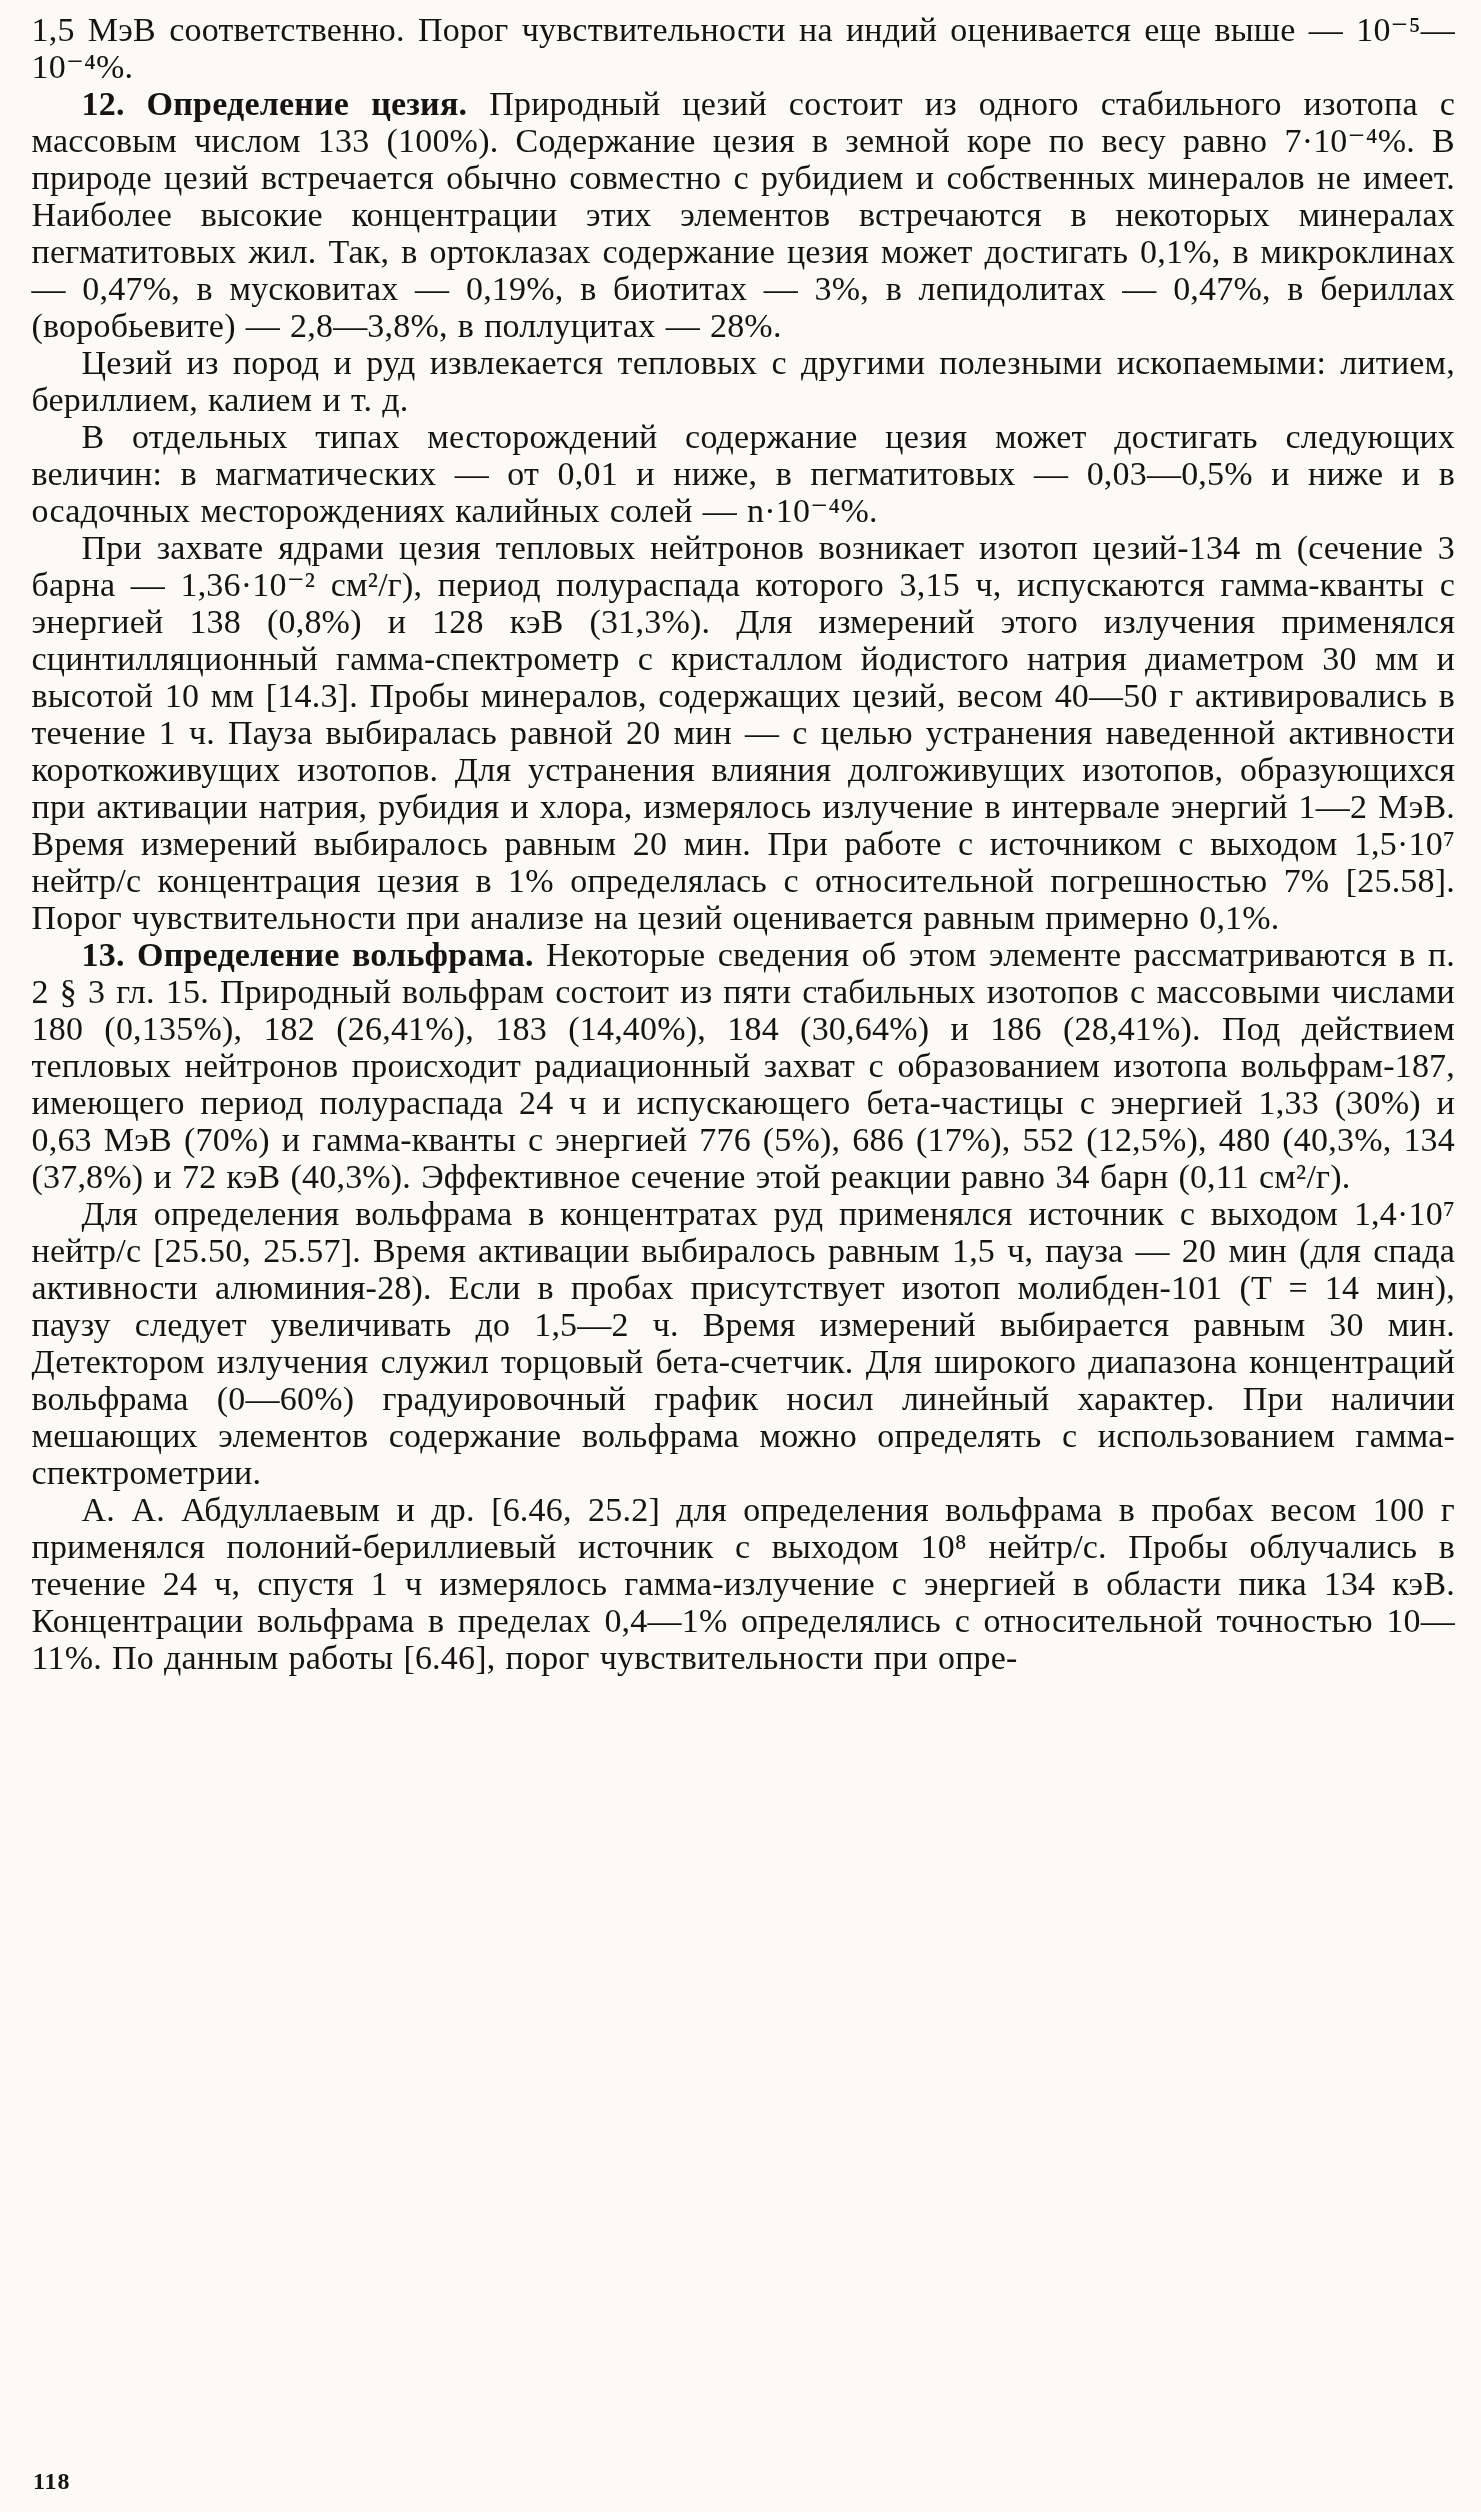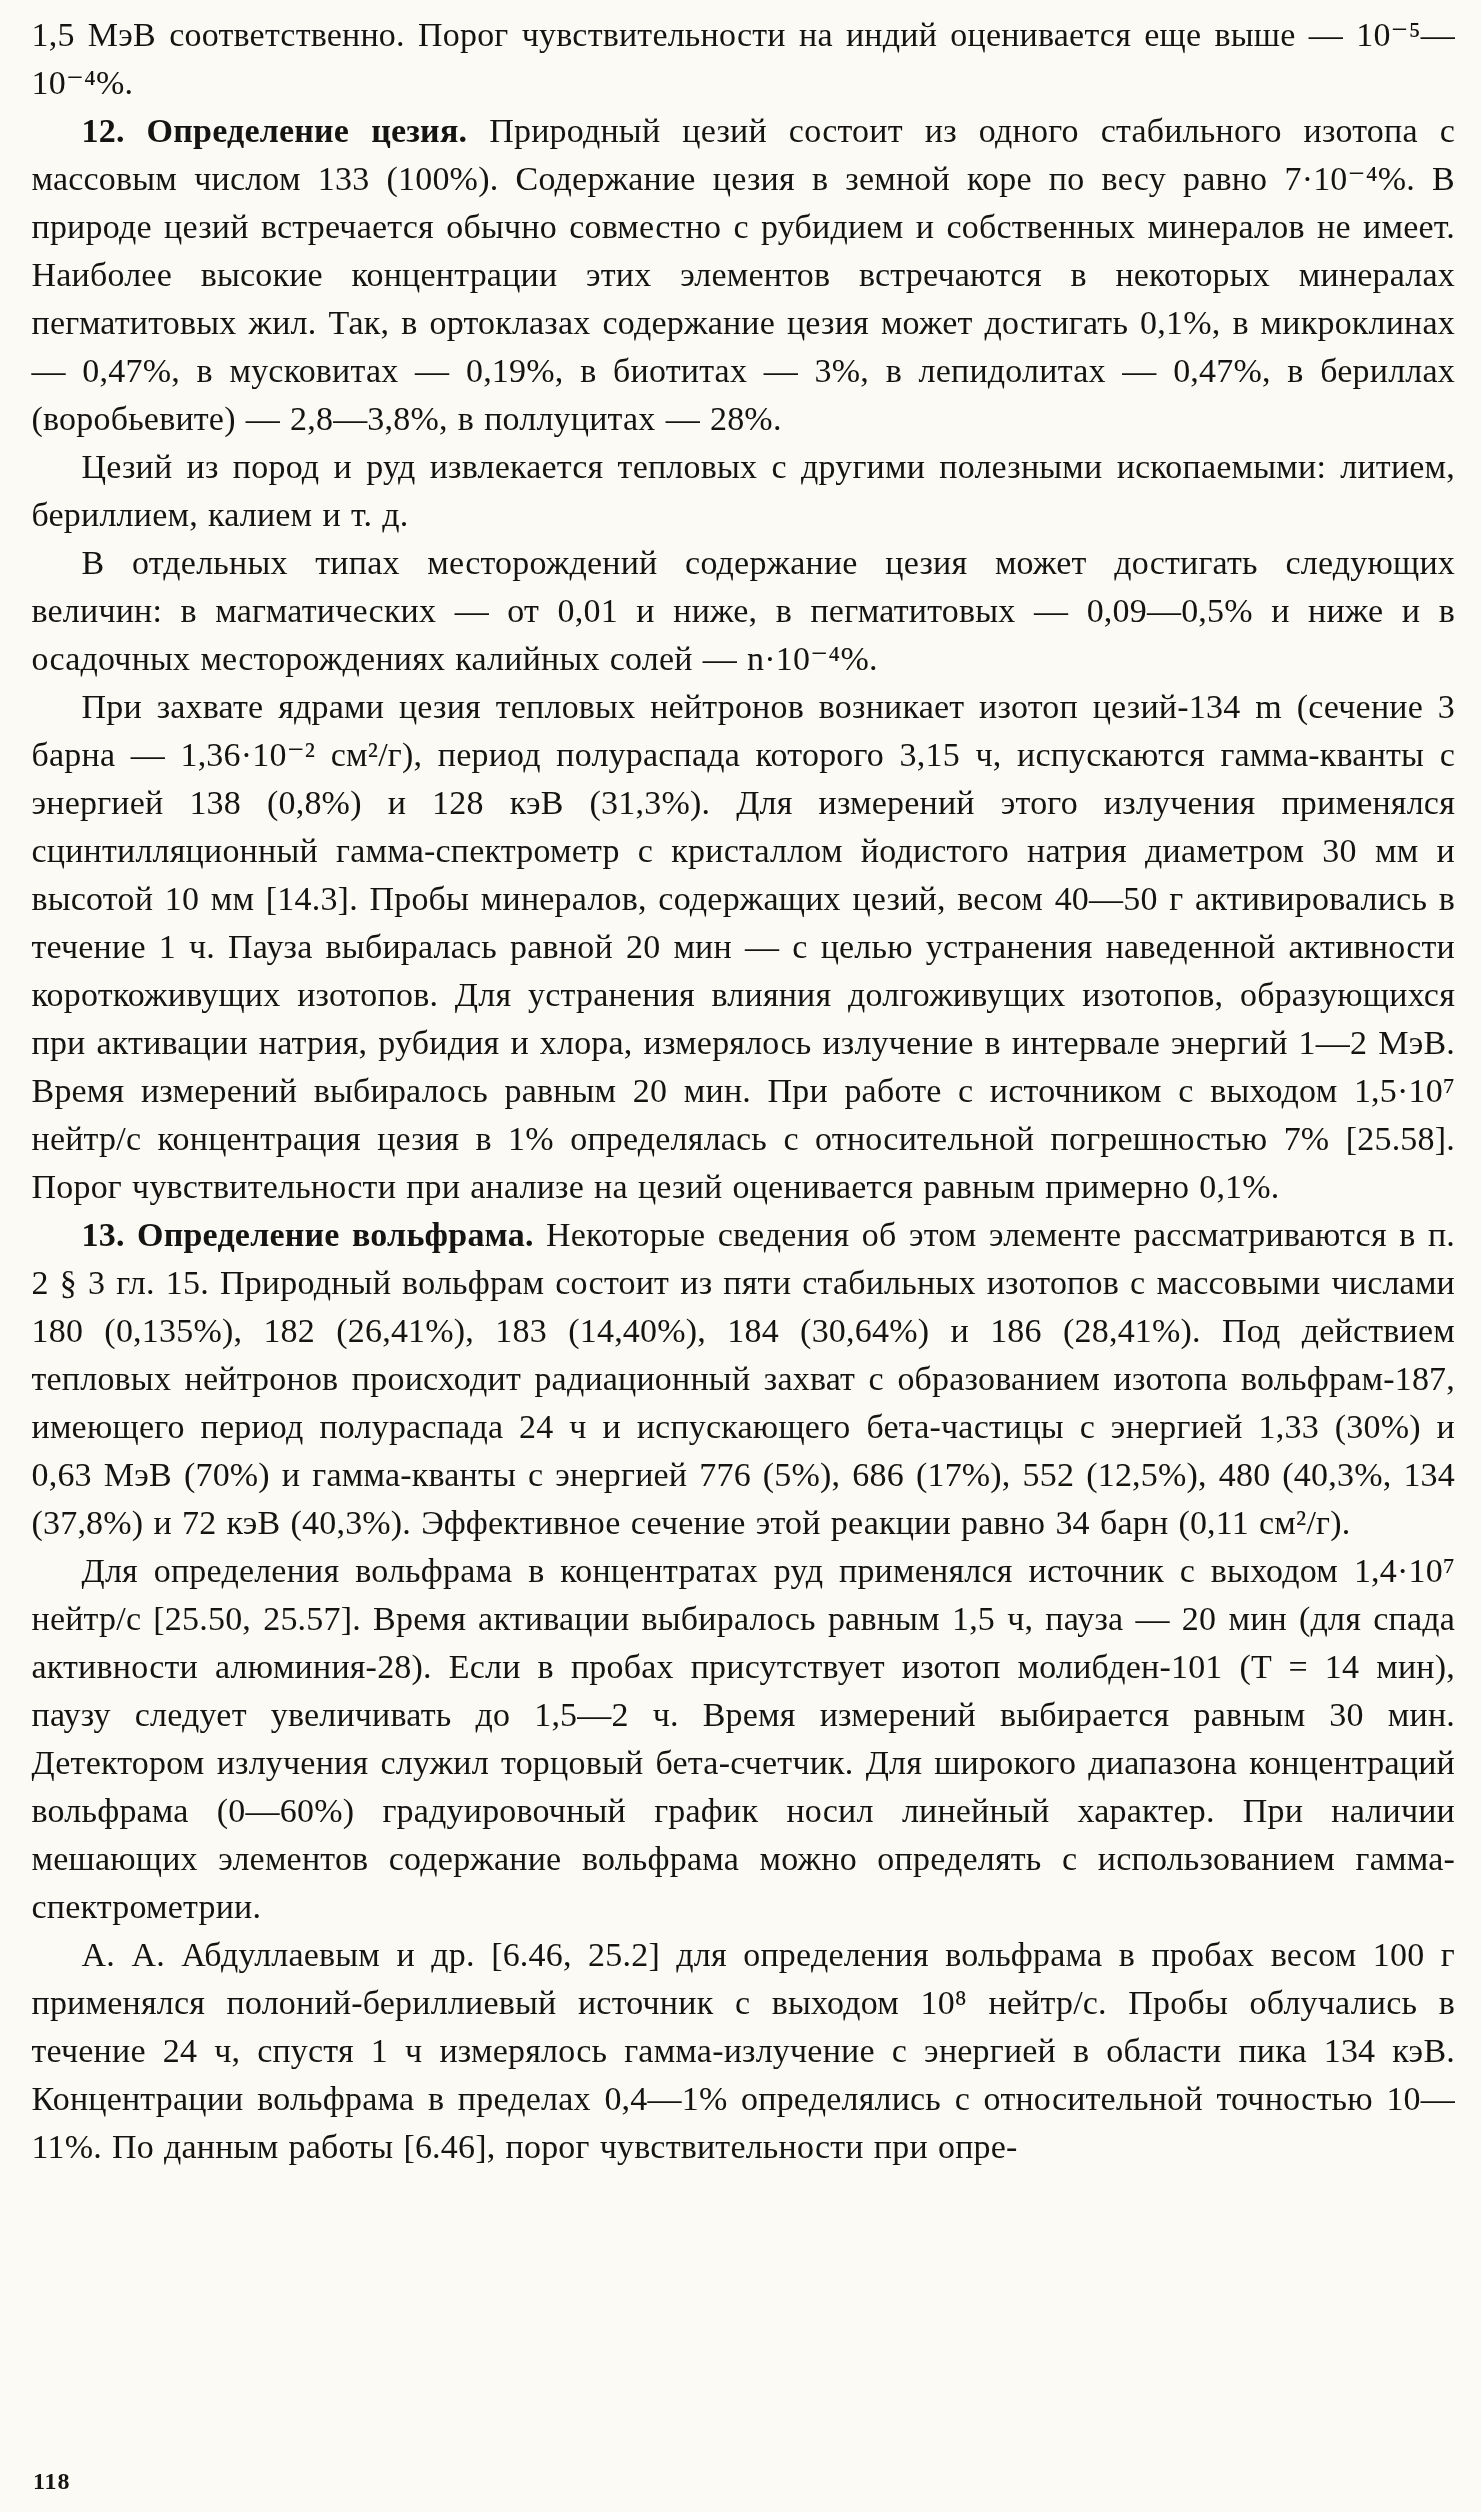--- a/index.html
+++ b/index.html
@@ -12,21 +12,21 @@
     height: 2512px;
     background: #fbfaf5;
     overflow: hidden;
     font-family: "Liberation Serif", "DejaVu Serif", serif;
     color: #161412;
   }
 
   .text-block {
     padding: 11px 26px 0 31.5px;
     font-size: 34px;
-    line-height: 48px;
+    line-height: 37px;
     text-align: justify;
     letter-spacing: 0.2px;
     word-spacing: 1.4px;
     hyphens: auto;
   }
 
   .para { text-indent: 50px; }
   .para.no-indent { text-indent: 0; }
 
   .lead { font-weight: bold; }
@@ -45,21 +45,21 @@
 
 <div class="page">
   <div class="text-block">
 
     <p class="para no-indent"><span>1,5 МэВ соответственно. Порог чувствительности на индий оценивается еще выше — 10⁻⁵—10⁻⁴%.</span></p>
 
     <p class="para"><b class="lead">12. Определение цезия.</b><span> Природный цезий состоит из одного стабильного изотопа с массовым числом 133 (100%). Содержание цезия в земной коре по весу равно 7·10⁻⁴%. В природе цезий встречается обычно совместно с рубидием и собственных минералов не имеет. Наиболее высокие концентрации этих элементов встречаются в некоторых минералах пегматитовых жил. Так, в ортоклазах содержание цезия может достигать 0,1%, в микроклинах — 0,47%, в мусковитах — 0,19%, в биотитах — 3%, в лепидолитах — 0,47%, в бериллах (воробьевите) — 2,8—3,8%, в поллуцитах — 28%.</span></p>
 
     <p class="para"><span>Цезий из пород и руд извлекается тепловых с другими полезными ископаемыми: литием, бериллием, калием и т. д.</span></p>
 
-    <p class="para"><span>В отдельных типах месторождений содержание цезия может достигать следующих величин: в магматических — от 0,01 и ниже, в пегматитовых — 0,09—0,5% и ниже и в осадочных месторождениях калийных солей — n·10⁻⁴%.</span></p>
+    <p class="para"><span>В отдельных типах месторождений содержание цезия может достигать следующих величин: в магматических — от 0,01 и ниже, в пегматитовых — 0,03—0,5% и ниже и в осадочных месторождениях калийных солей — n·10⁻⁴%.</span></p>
 
     <p class="para"><span>При захвате ядрами цезия тепловых нейтронов возникает изотоп цезий-134 m (сечение 3 барна — 1,36·10⁻² см²/г), период полураспада которого 3,15 ч, испускаются гамма-кванты с энергией 138 (0,8%) и 128 кэВ (31,3%). Для измерений этого излучения применялся сцинтилляционный гамма-спектрометр с кристаллом йодистого натрия диаметром 30 мм и высотой 10 мм [14.3]. Пробы минералов, содержащих цезий, весом 40—50 г активировались в течение 1 ч. Пауза выбиралась равной 20 мин — с целью устранения наведенной активности короткоживущих изотопов. Для устранения влияния долгоживущих изотопов, образующихся при активации натрия, рубидия и хлора, измерялось излучение в интервале энергий 1—2 МэВ. Время измерений выбиралось равным 20 мин. При работе с источником с выходом 1,5·10⁷ нейтр/с концентрация цезия в 1% определялась с относительной погрешностью 7% [25.58]. Порог чувствительности при анализе на цезий оценивается равным примерно 0,1%.</span></p>
 
     <p class="para"><b class="lead">13. Определение вольфрама.</b><span> Некоторые сведения об этом элементе рассматриваются в п. 2 § 3 гл. 15. Природный вольфрам состоит из пяти стабильных изотопов с массовыми числами 180 (0,135%), 182 (26,41%), 183 (14,40%), 184 (30,64%) и 186 (28,41%). Под действием тепловых нейтронов происходит радиационный захват с образованием изотопа вольфрам-187, имеющего период полураспада 24 ч и испускающего бета-частицы с энергией 1,33 (30%) и 0,63 МэВ (70%) и гамма-кванты с энергией 776 (5%), 686 (17%), 552 (12,5%), 480 (40,3%, 134 (37,8%) и 72 кэВ (40,3%). Эффективное сечение этой реакции равно 34 барн (0,11 см²/г).</span></p>
 
     <p class="para"><span>Для определения вольфрама в концентратах руд применялся источник с выходом 1,4·10⁷ нейтр/с [25.50, 25.57]. Время активации выбиралось равным 1,5 ч, пауза — 20 мин (для спада активности алюминия-28). Если в пробах присутствует изотоп молибден-101 (T = 14 мин), паузу следует увеличивать до 1,5—2 ч. Время измерений выбирается равным 30 мин. Детектором излучения служил торцовый бета-счетчик. Для широкого диапазона концентраций вольфрама (0—60%) градуировочный график носил линейный характер. При наличии мешающих элементов содержание вольфрама можно определять с использованием гамма-спектрометрии.</span></p>
 
     <p class="para"><span>А. А. Абдуллаевым и др. [6.46, 25.2] для определения вольфрама в пробах весом 100 г применялся полоний-бериллиевый источник с выходом 10⁸ нейтр/с. Пробы облучались в течение 24 ч, спустя 1 ч измерялось гамма-излучение с энергией в области пика 134 кэВ. Концентрации вольфрама в пределах 0,4—1% определялись с относительной точностью 10—11%. По данным работы [6.46], порог чувствительности при опре-</span></p>
 
   </div>

